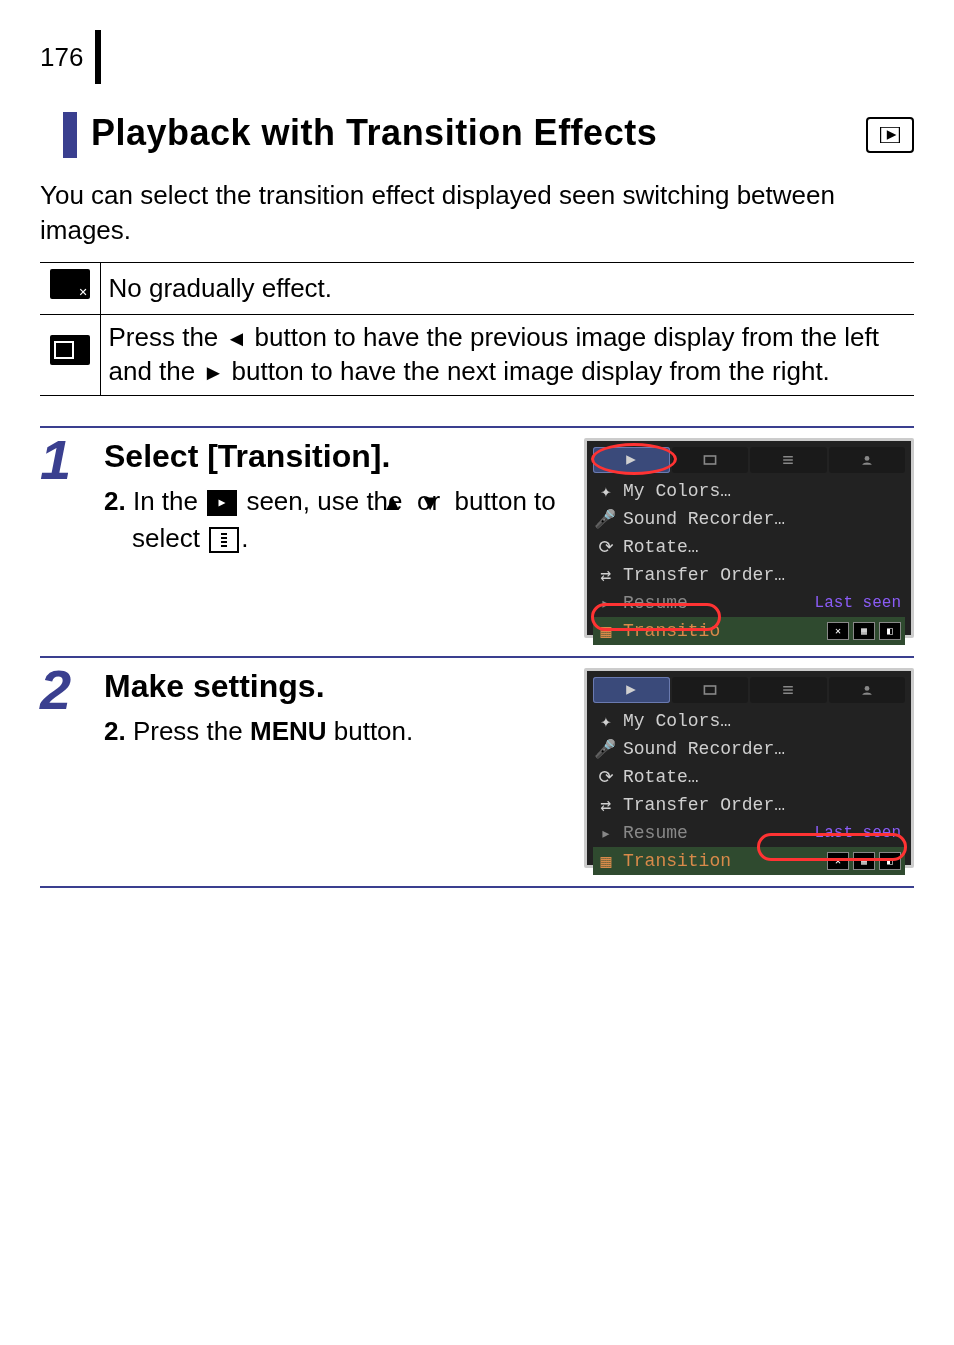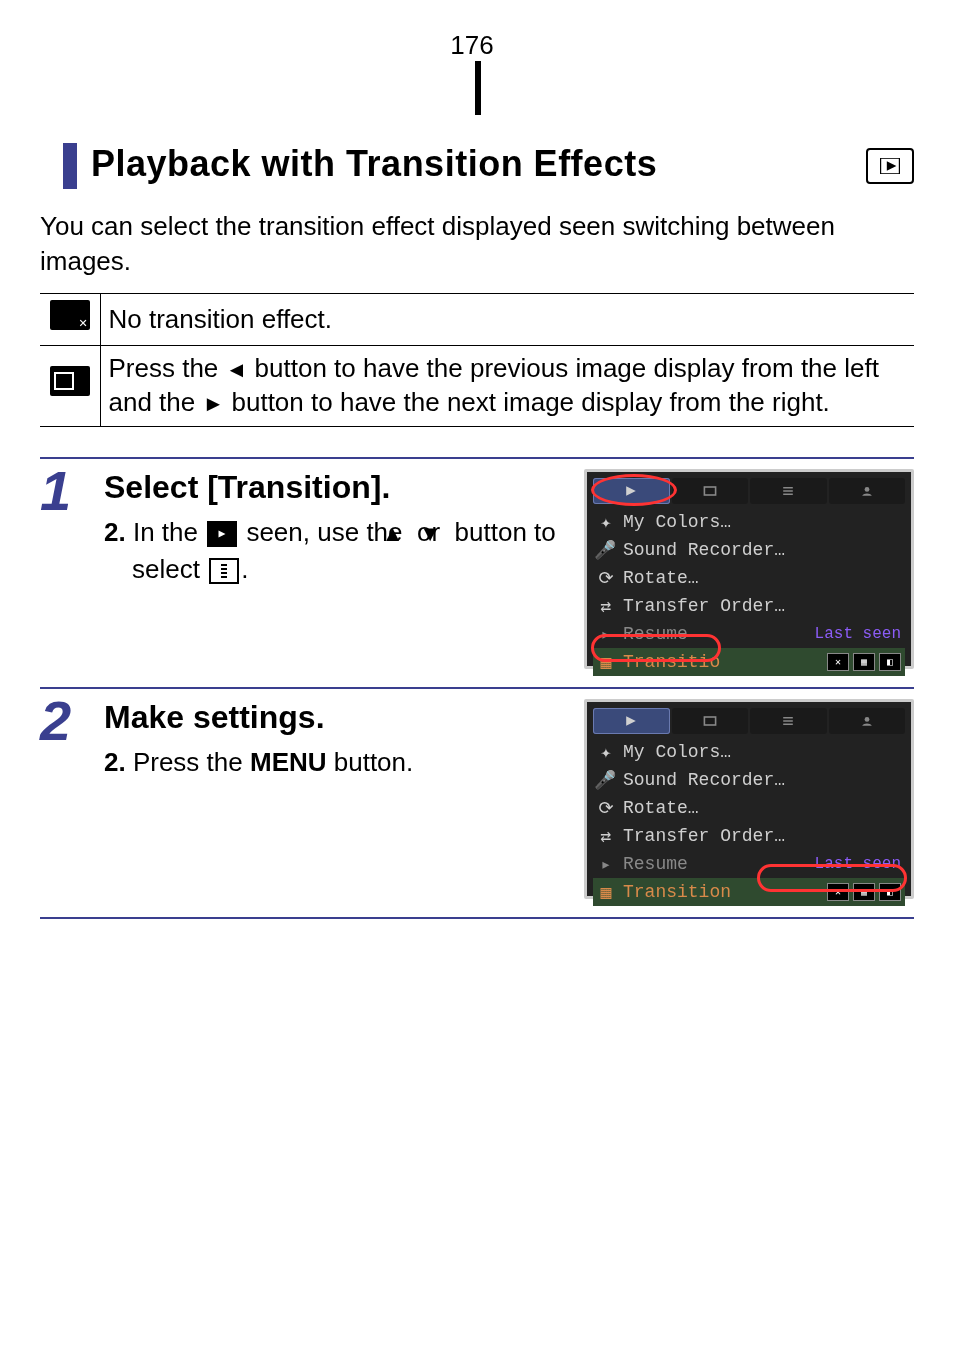--- a/index.html
+++ b/index.html
@@ -7,21 +7,20 @@
     font-family: Arial, Helvetica, sans-serif;
     background: #fff;
     width: 954px;
     padding: 30px 40px;
     color: #000;
   }
   .page-num-wrap {
     display: flex;
     align-items: center;
     margin-bottom: 28px;
-    flex-direction: column;
   }
   .page-num {
     font-size: 26px;
     padding-right: 10px;
   }
   .page-num-rule {
     width: 6px;
     height: 54px;
     background: #000;
     margin-left: 2px;
@@ -272,21 +271,21 @@
       </svg>
   </div>
 </div>
 
 <p class="intro">You can select the transition effect displayed seen switching between images.</p>
 
 <table class="effects-table">
   <tbody>
       <tr>
     <td class="icon-cell"><span class="effect-icon none"></span></td>
-    <td>No transition effect.</td>
+    <td>No gradually effect.</td>
   </tr>
   <tr>
     <td class="icon-cell"><span class="effect-icon slide"></span></td>
     <td>
       <span>Press the </span>
       <span class="inline-arrow">◄</span>
       <span> button to have the previous image display from the left and the </span>
       <span class="inline-arrow">►</span>
       <span> button to have the next image display from the right.</span>
     </td>

